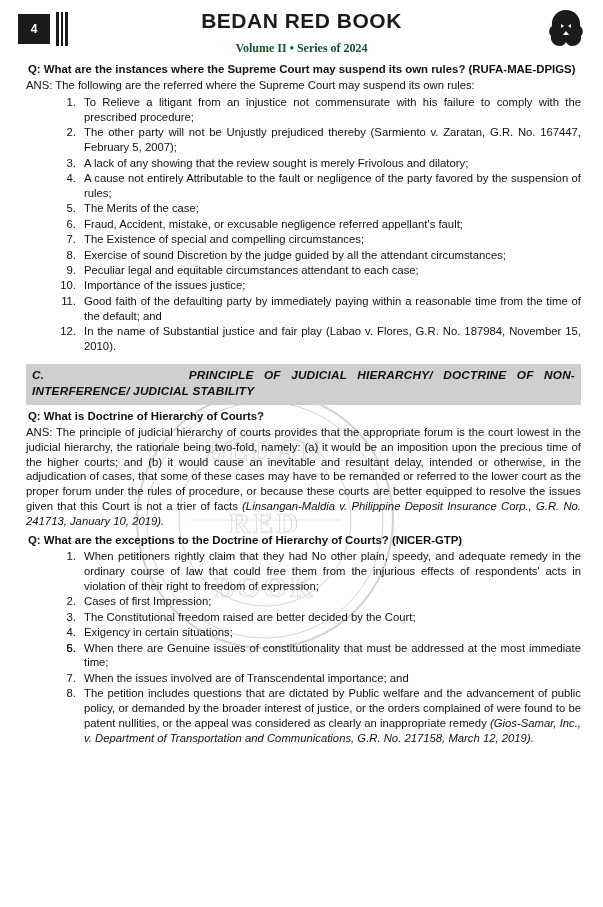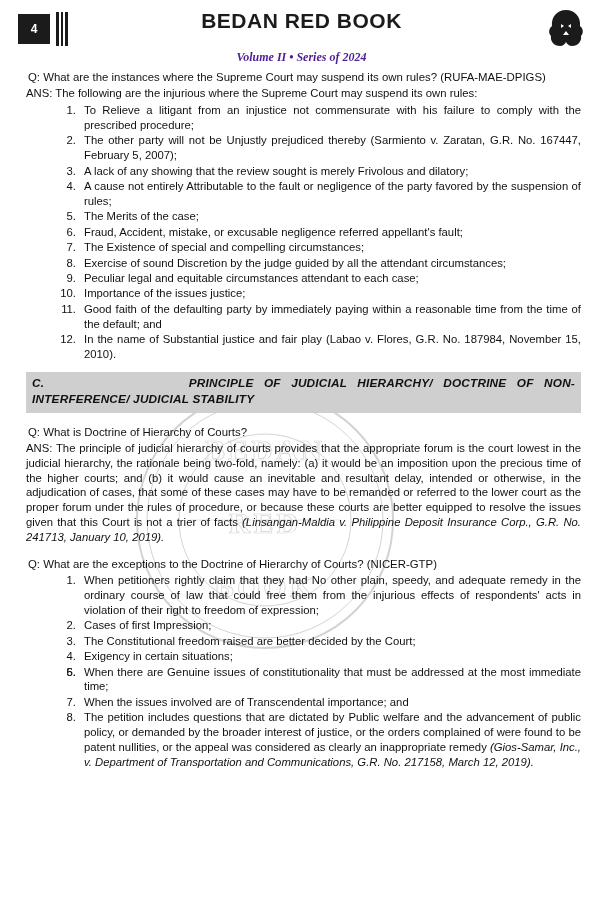--- a/index.html
+++ b/index.html
@@ -68,45 +68,44 @@
   }
   .book-title {
     font-size: 21px;
     font-weight: bold;
     letter-spacing: 0.5px;
     color: #1b1b1b;
     line-height: 1.05;
   }
   .book-sub {
     font-family: "Liberation Serif", serif;
-    font-style: italic;
     font-weight: bold;
     font-size: 12px;
-    color: #4c1d95;
-    margin-top: 18px;
+    color: #14532d;
+    margin-top: 9px;
   }
   .lion {
     position: absolute;
     right: 16px;
     top: 8px;
     width: 42px;
     height: 40px;
   }
 
   
   .content {
     padding: 4px 22px 0 26px;
     box-sizing: border-box;
     font-size: 11.3px;
     line-height: 1.32;
   }
   .q {
-    font-weight: normal;
+    font-weight: bold;
     font-size: 11.4px;
-    margin: 12px 0 1px 10px;
+    margin: 4px 0 1px 10px;
     text-indent: -8px;
   }
   .ans {
     margin: 0 0 2px 0;
     text-align: justify;
   }
   .ans b { font-weight: normal; }
 
   ol.numlist {
     list-style: none;
@@ -198,21 +197,21 @@
     <svg class="lion" viewBox="0 0 42 40">
       <path d="M21 2 C12 2 6 9 7 18 C4 20 3 25 6 28 C5 33 9 38 15 38 C18 38 20 36 21 34 C22 36 24 38 27 38 C33 38 37 33 36 28 C39 25 38 20 35 18 C36 9 30 2 21 2 Z" fill="#1b1b1b"></path>
       <path d="M16 16 L19 18 L16 20 Z M26 16 L23 18 L26 20 Z" fill="#ffffff"></path>
       <path d="M21 23 L18 27 L24 27 Z" fill="#ffffff"></path>
     </svg>
   </div>
 
   <div class="content content-layer">
 
     <div class="q">Q: What are the instances where the Supreme Court may suspend its own rules? (RUFA-MAE-DPIGS)</div>
-    <div class="ans"><b>ANS:</b><span> The following are the injurious where the Supreme Court may suspend its own rules:</span></div>
+    <div class="ans"><b>ANS:</b><span> The following are the referred where the Supreme Court may suspend its own rules:</span></div>
     <ol class="numlist">
       <li><span class="num">1.</span><span>To Relieve a litigant from an injustice not commensurate with his failure to comply with the prescribed procedure;</span></li>
       <li><span class="num">2.</span><span>The other party will not be Unjustly prejudiced thereby (Sarmiento v. Zaratan, G.R. No. 167447, February 5, 2007);</span></li>
       <li><span class="num">3.</span><span>A lack of any showing that the review sought is merely Frivolous and dilatory;</span></li>
       <li><span class="num">4.</span><span>A cause not entirely Attributable to the fault or negligence of the party favored by the suspension of rules;</span></li>
       <li><span class="num">5.</span><span>The Merits of the case;</span></li>
       <li><span class="num">6.</span><span>Fraud, Accident, mistake, or excusable negligence referred appellant's fault;</span></li>
       <li><span class="num">7.</span><span>The Existence of special and compelling circumstances;</span></li>
       <li><span class="num">8.</span><span>Exercise of sound Discretion by the judge guided by all the attendant circumstances;</span></li>
       <li><span class="num">9.</span><span>Peculiar legal and equitable circumstances attendant to each case;</span></li>

